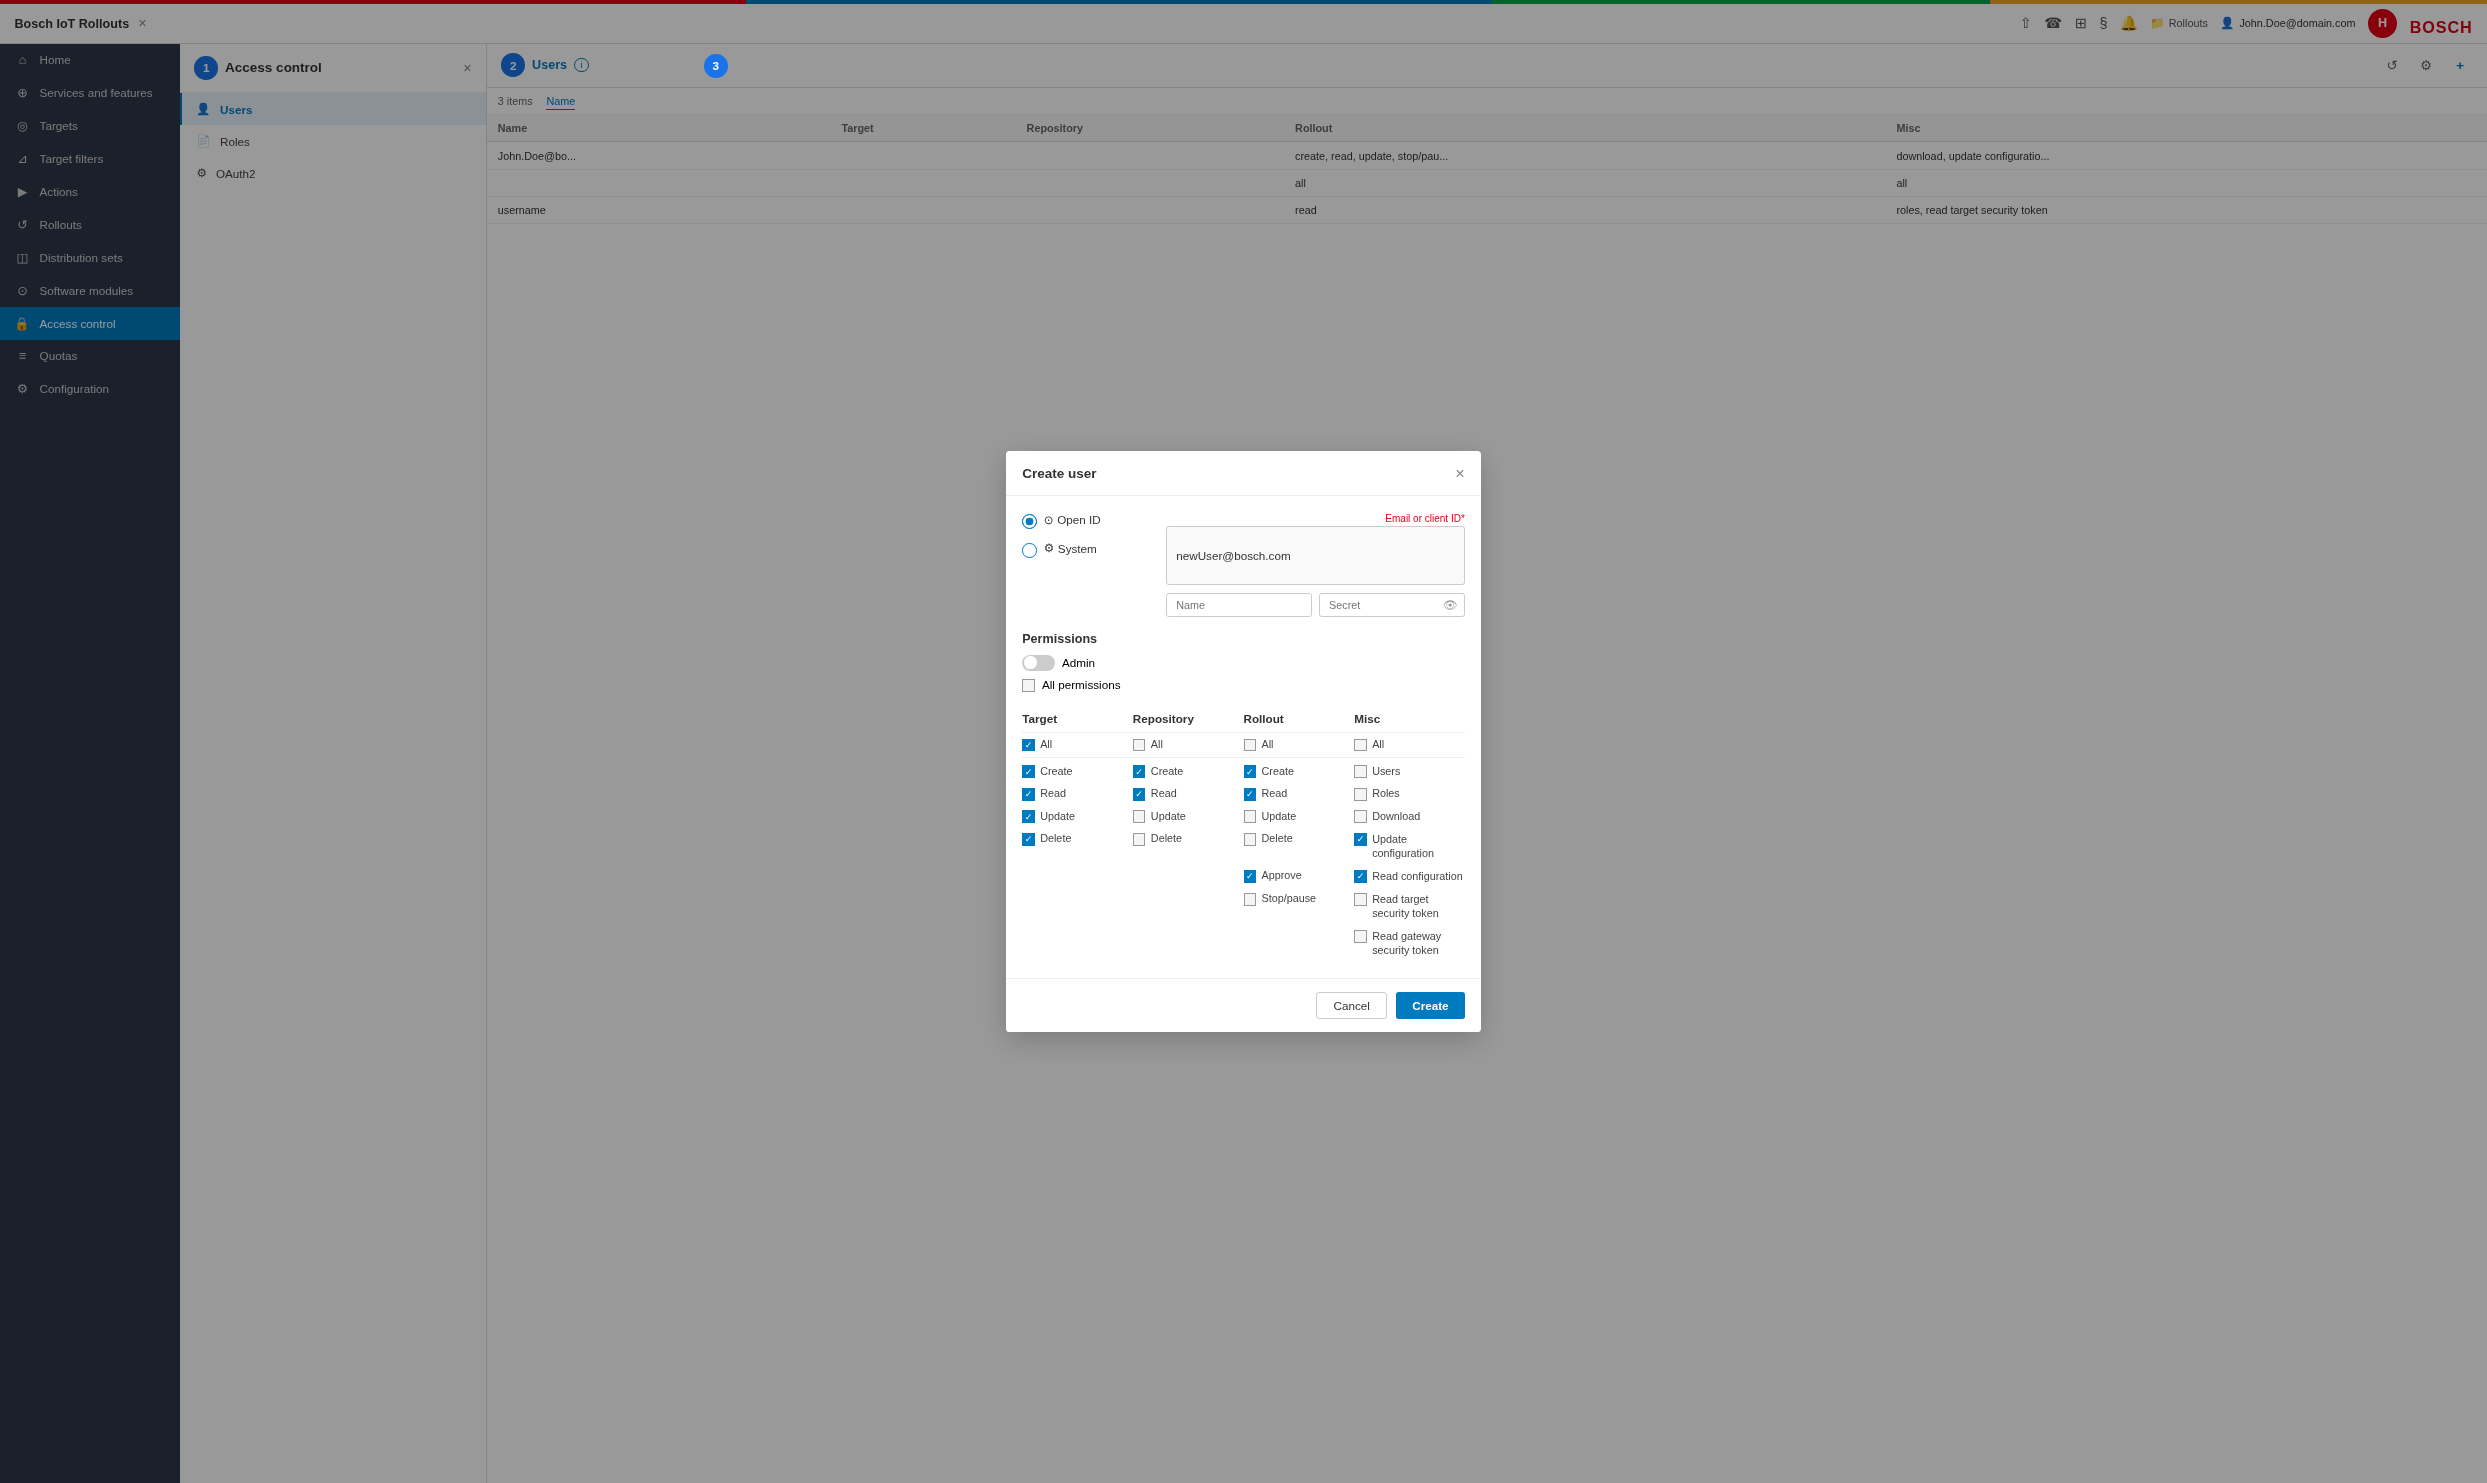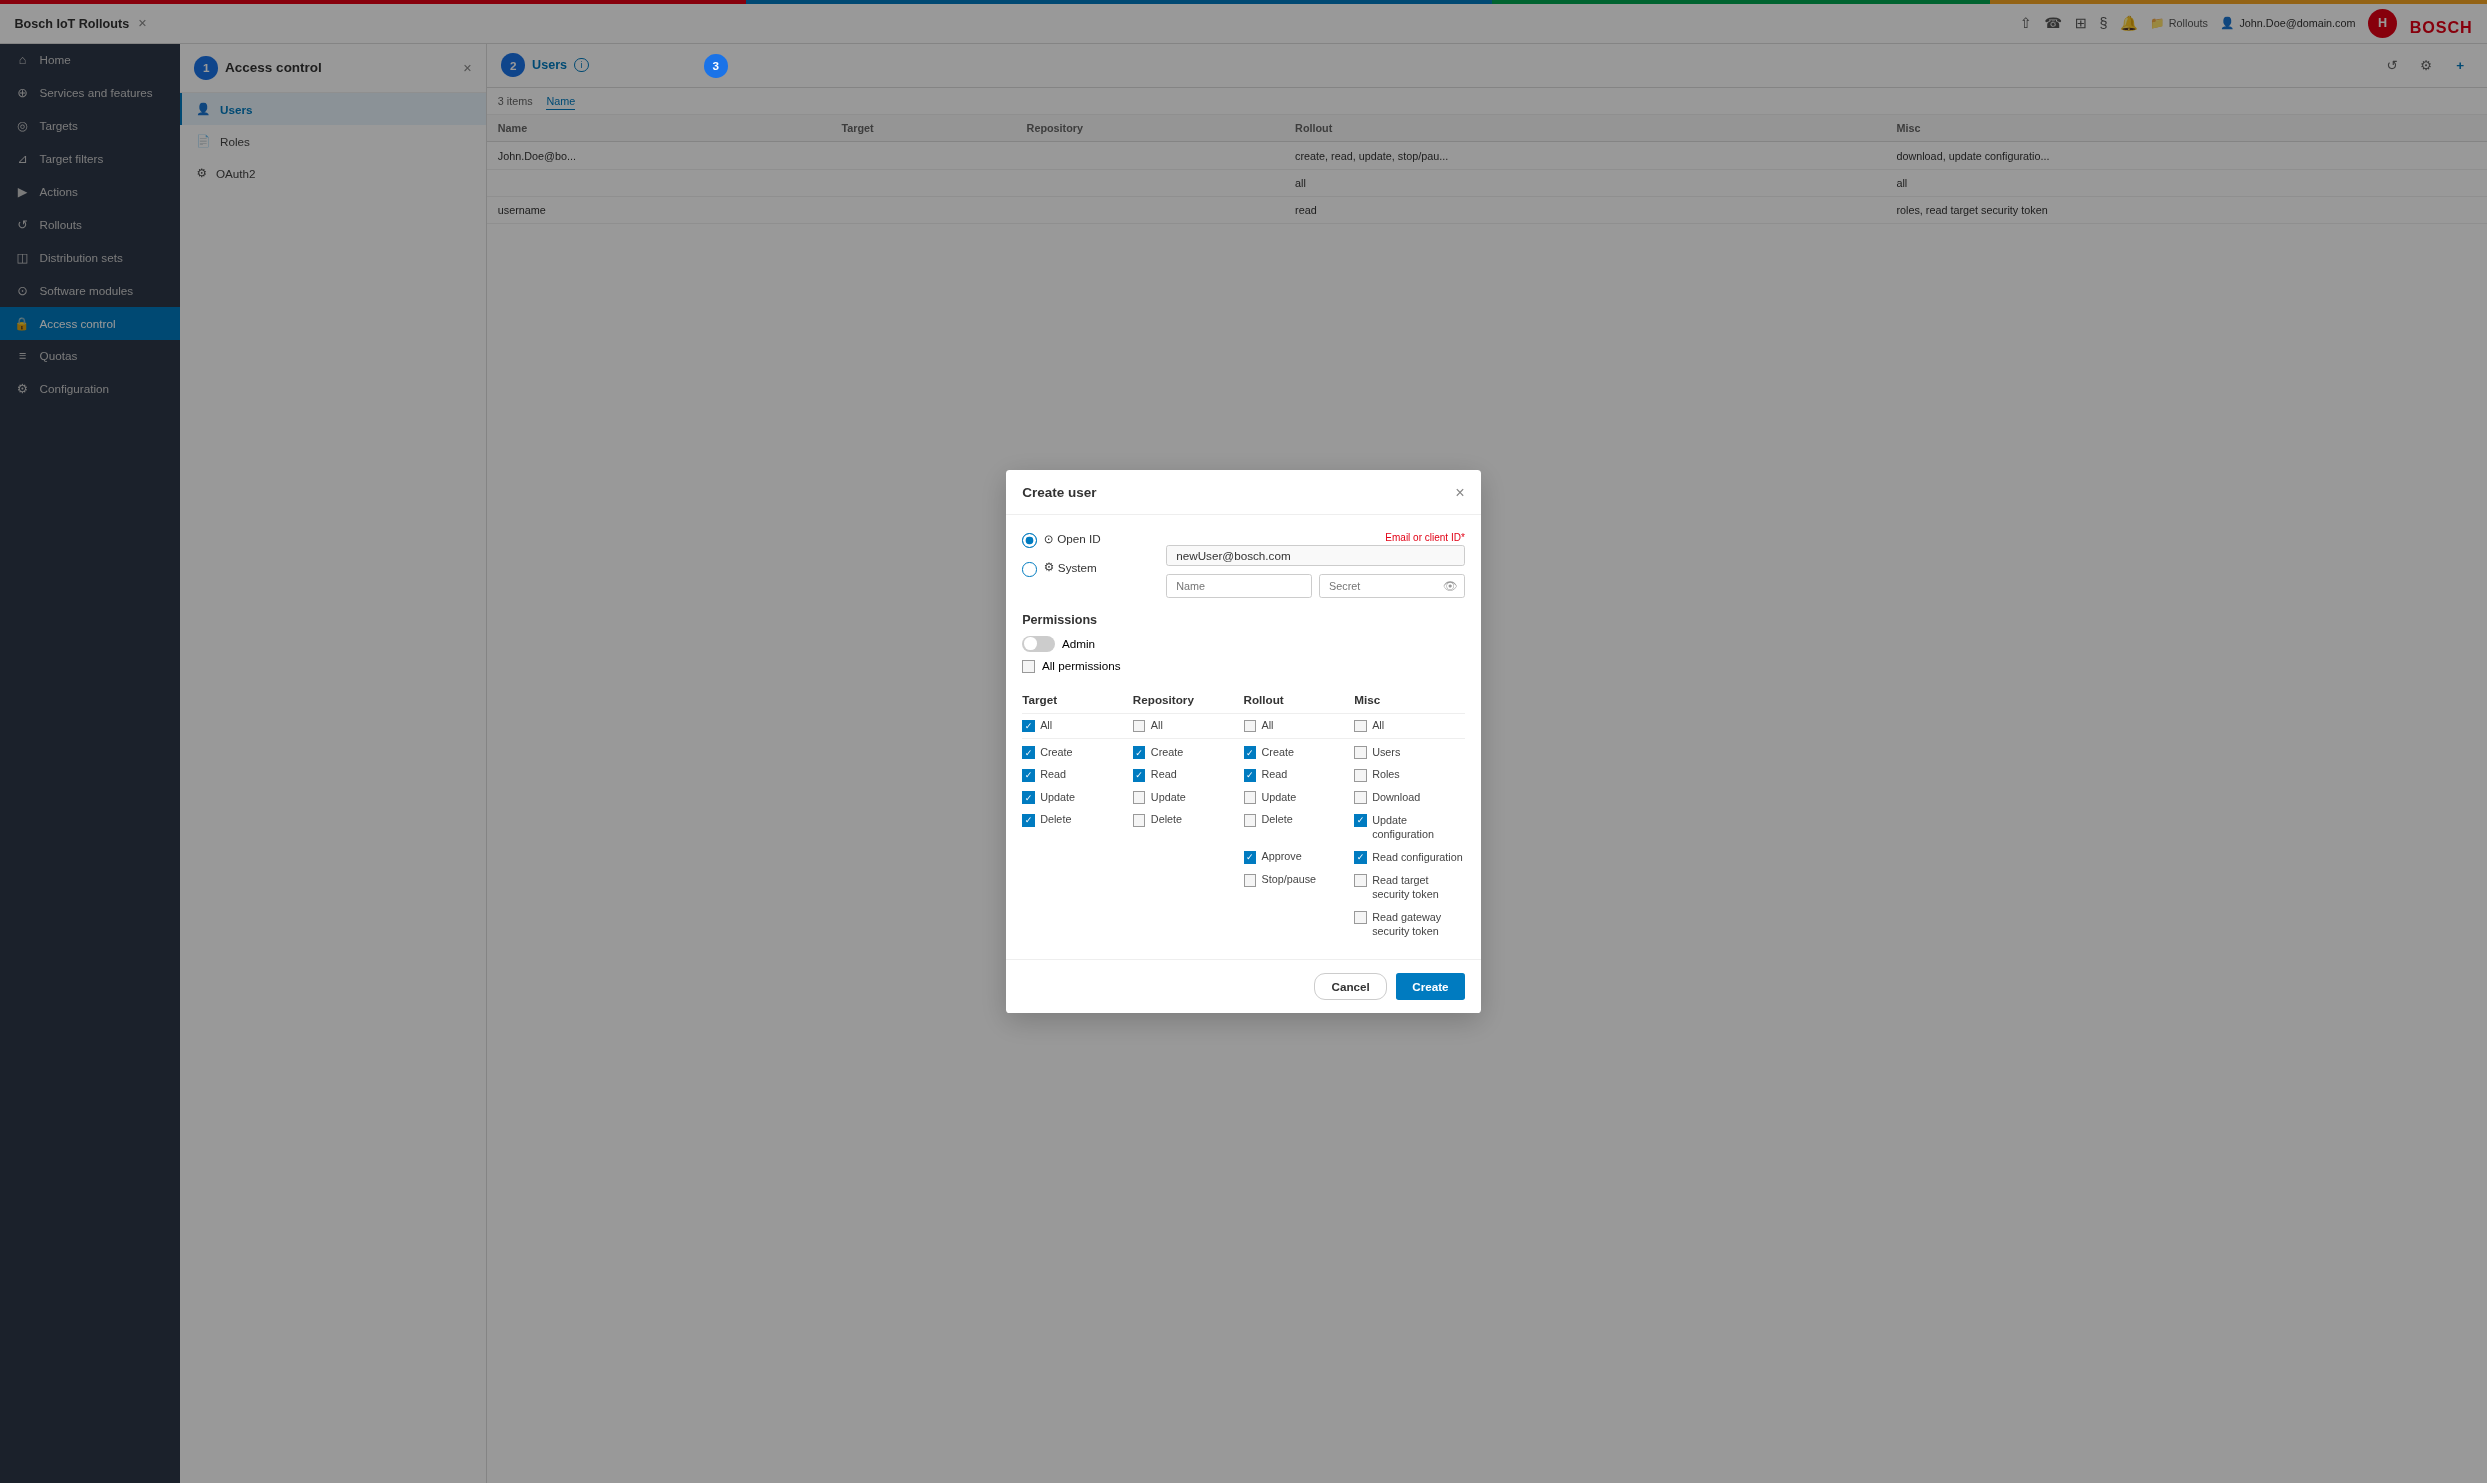--- a/index.html
+++ b/index.html
@@ -154,21 +154,21 @@
     }
     .radio-btn.selected { background: #007bc0; box-shadow: inset 0 0 0 2.7px white; }
     .auth-label-group { display: flex; flex-direction: column; }
     .auth-label { font-size: 11.7px; color: #333; display: flex; align-items: center; gap: 3.6px; }
     .field-label { font-size: 10px; color: #666; margin-bottom: 2.7px; text-align: right; }
     .field-label span { color: #e20015; }
     .field-input {
       width: 100%;
       border: 0.9px solid #ccc;
       border-radius: 2.7px;
-      padding: 3px 9px;
+      padding: 22px 9px;
       font-size: 11.7px;
       color: #333;
       outline: none;
       background: #f9f9f9;
     }
 
     
     .system-fields { display: flex; gap: 7.2px; margin-top: 7.2px; margin-left: 45px; }
     .system-field-wrap { flex: 1; position: relative; }
     .system-field-input {
@@ -226,25 +226,24 @@
       padding: 12.6px 16.2px;
       display: flex;
       justify-content: flex-end;
       gap: 9px;
       border-top: 0.9px solid #eee;
     }
     .btn-cancel {
       padding: 6.3px 16.2px;
       border: 0.9px solid #ccc;
       background: white;
-      border-radius: 11px;
+      border-radius: 3px;
       cursor: pointer;
       font-size: 11.7px;
       color: #333;
-      font-weight: bold;
     }
     .btn-create {
       padding: 6.3px 16.2px;
       border: none;
       background: #007bc0;
       color: white;
       border-radius: 2.7px;
       cursor: pointer;
       font-size: 11.7px;
       font-weight: 600;

